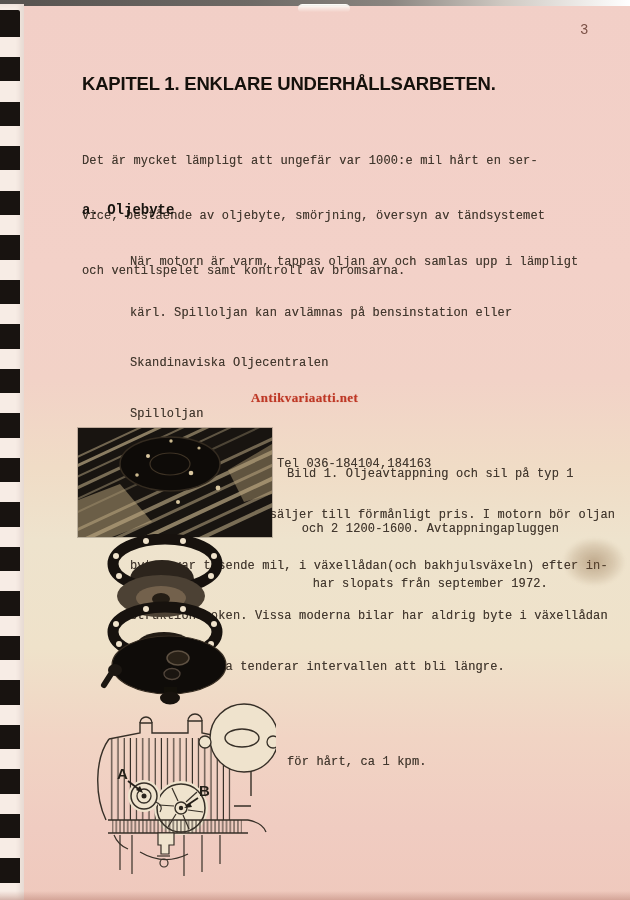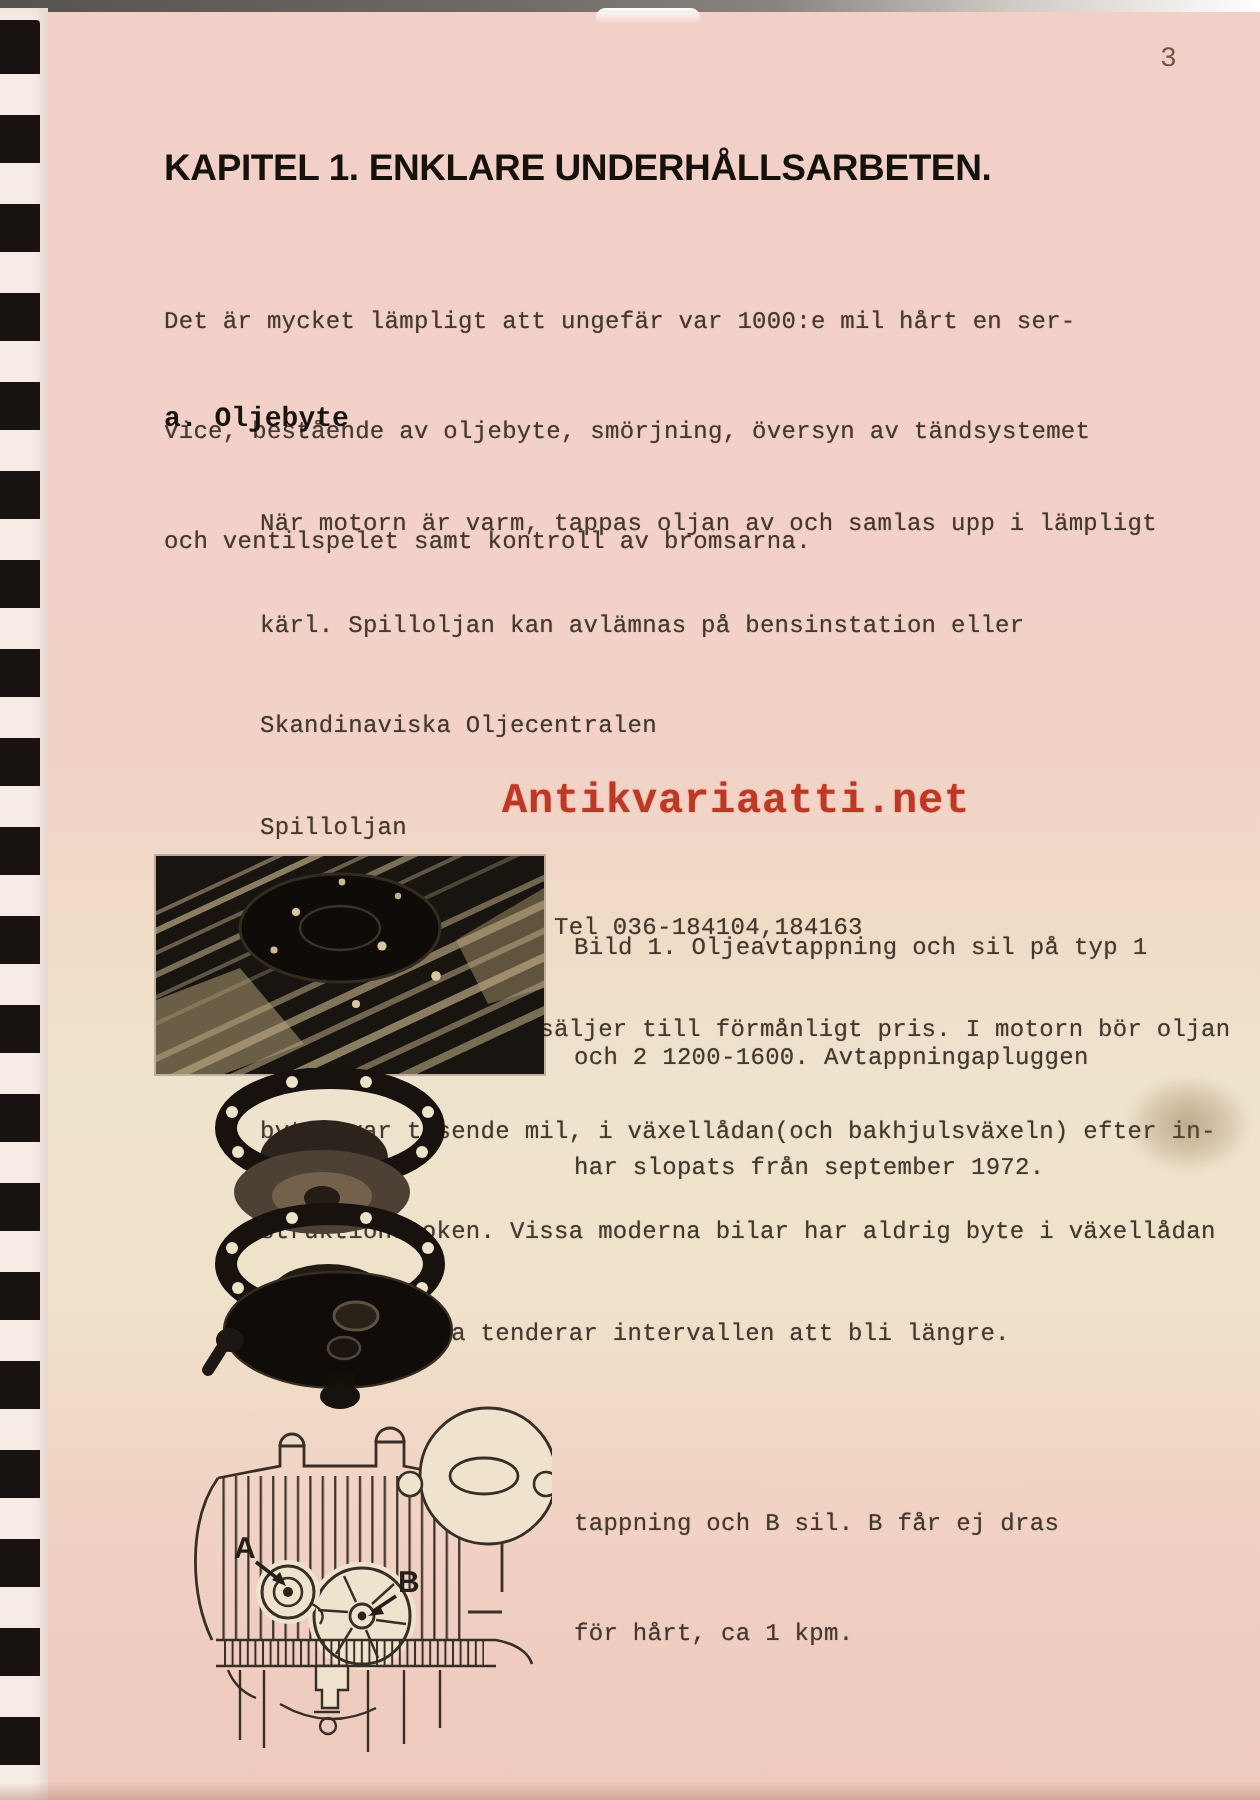--- a/index.html
+++ b/index.html
@@ -20,26 +20,26 @@
   .chapter-title{position:absolute;left:82px;top:73px;font-family:"Liberation Sans",sans-serif;
     font-weight:700;font-size:18.5px;letter-spacing:-.2px;color:#15110c;white-space:pre;}
   .tw{font-family:"Liberation Mono",monospace;color:#42382f;white-space:pre;
     text-shadow:0 0 .5px rgba(70,55,40,.55);letter-spacing:.15px;}
   .intro{position:absolute;left:82px;top:120px;font-size:12px;}
   .intro .tline{line-height:27px;height:27px;}
   .sec-heading{position:absolute;left:82px;top:202px;font-family:Liberation Mono, monospace;
     font-weight:700;font-size:14px;color:#17130e;}
   .seca{position:absolute;left:82px;top:223px;font-size:12px;}
   .seca .tline{line-height:22.6px;height:22.6px;margin-left:48px;}
-  .watermark{position:absolute;left:251px;top:390px;font-family:Liberation Mono, monospace;
-    font-weight:700;font-size:21px;letter-spacing:.4px;color:#bb2d1a;opacity:.93;
+  .watermark{position:absolute;left:251px;top:390px;font-family:Liberation Serif, serif;
+    font-weight:700;font-size:13px;letter-spacing:.4px;color:#bb2d1a;opacity:.93;
     text-shadow:0 0 1px rgba(187,45,26,.5);}
   .fig1-photo{position:absolute;left:78px;top:428px;width:194px;height:109px;
     box-shadow:0 0 0 1px rgba(40,30,25,.25);}
-  .fig1-caption{position:absolute;left:287px;top:433px;font-size:12px;}
+  .fig1-caption{position:absolute;left:287px;top:433px;font-size:12px;text-align:center;}
   .fig1-caption .tline{line-height:27px;height:27px;}
   .exploded{position:absolute;left:90px;top:534px;width:150px;height:172px;}
   .fig2-drawing{position:absolute;left:84px;top:702px;width:192px;height:178px;}
   .fig2-caption{position:absolute;left:287px;top:721px;font-size:12px;}
   .fig2-caption .tline{line-height:27px;height:27px;}
   .smudge{position:absolute;left:563px;top:538px;width:62px;height:48px;
     background:radial-gradient(ellipse at 50% 50%,rgba(122,84,44,.40) 0%,rgba(122,84,44,.18) 45%,rgba(122,84,44,0) 72%);
     filter:blur(1.5px);}
   .bottom-edge{position:absolute;left:0;top:891px;width:630px;height:9px;
     background:linear-gradient(180deg,rgba(168,106,92,0) 0%,rgba(168,106,92,.38) 100%);}
@@ -208,19 +208,18 @@
         <line x1="136" y1="133" x2="136" y2="162"></line>
         <path d="M30,133 q4,10 14,14"></path>
         <path d="M56,150 q24,14 48,2"></path>
         <circle cx="80" cy="161" r="4"></circle>
         <path d="M73,154 h13"></path>
       </g>
     </svg>
   </div>
 
   <div class="fig2-caption tw">
-    <div class="tline">tappning och B sil. B får ej dras</div>
     <div class="tline">för hårt, ca 1 kpm.</div>
   </div>
 
   <div class="smudge"></div>
   <div class="bottom-edge"></div>
 </div>
 
 </body></html>

